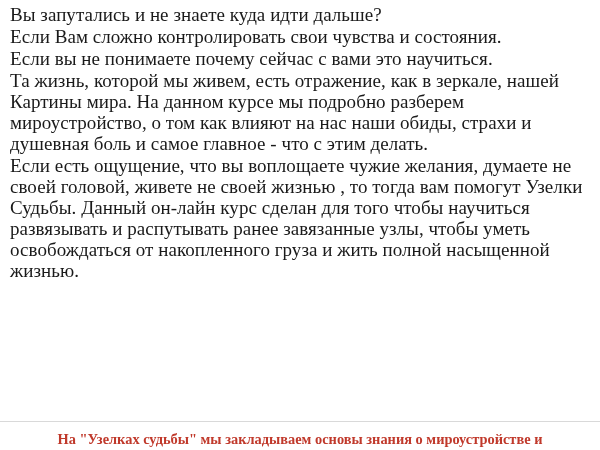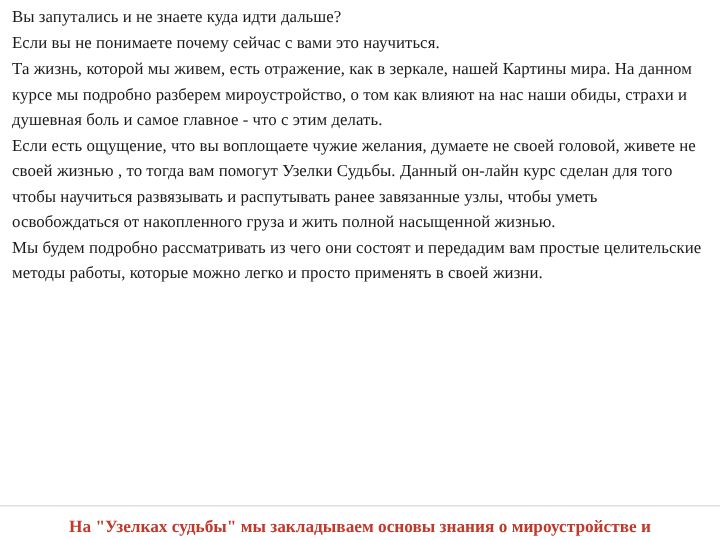--- a/index.html
+++ b/index.html
@@ -15,21 +15,21 @@
     color: #000000;
   }
   .page {
     position: relative;
     width: 600px;
     height: 450px;
     box-sizing: border-box;
     padding: 4px 10px 0 10px;
   }
   .para {
-    font-size: 14px;
+    font-size: 19px;
     line-height: 21px;
     text-align: left;
     margin: 0 0 1px 0;
     color: #1a1a1a;
     letter-spacing: 0.05px;
   }
   .divider {
     border: 0;
     border-top: 1px solid #d9d9d9;
     margin: 8px 0 7px 0;
@@ -50,23 +50,23 @@
     right: 0;
     bottom: 0;
   }
 </style>
 </head>
 <body>
 
 <div class="page">
 
   <p class="para">Вы запутались и не знаете куда идти дальше?</p>
+  <p class="para">Если Вам сложно контролировать свои чувства и состояния.</p>
   <p class="para">Если вы не понимаете почему сейчас с вами это научиться.</p>
   <p class="para">Та жизнь, которой мы живем, есть отражение, как в зеркале, нашей Картины мира. На данном курсе мы подробно разберем мироустройство, о том как влияют на нас наши обиды, страхи и душевная боль и самое главное - что с этим делать.</p>
   <p class="para">Если есть ощущение, что вы воплощаете чужие желания, думаете не своей головой, живете не своей жизнью , то тогда вам помогут Узелки Судьбы. Данный он-лайн курс сделан для того чтобы научиться развязывать и распутывать ранее завязанные узлы, чтобы уметь освобождаться от накопленного груза и жить полной насыщенной жизнью.</p>
-  <p class="para">Мы будем подробно рассматривать из чего они состоят и передадим вам простые целительские методы работы, которые можно легко и просто применять в своей жизни.</p>
 
   <div class="footer-wrap">
     <hr class="divider">
     <p class="highlight">На "Узелках судьбы" мы закладываем основы знания о мироустройстве и</p>
   </div>
 
 </div>
 
 </body></html>

